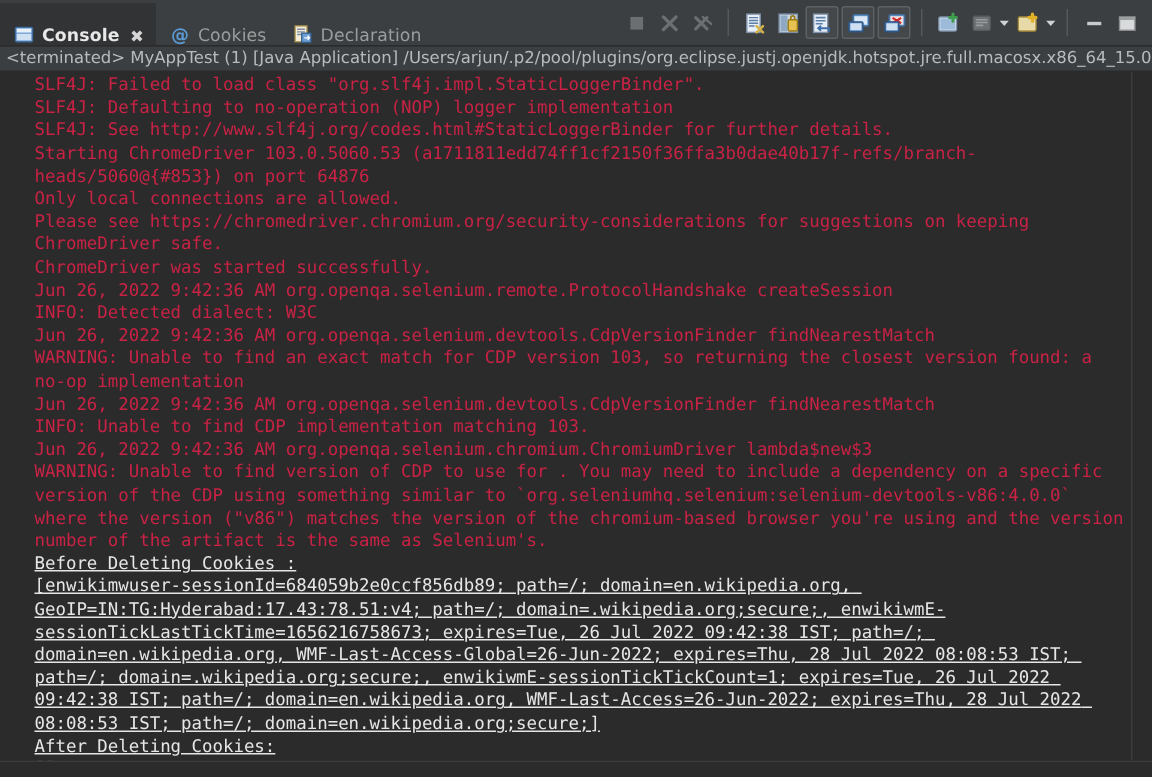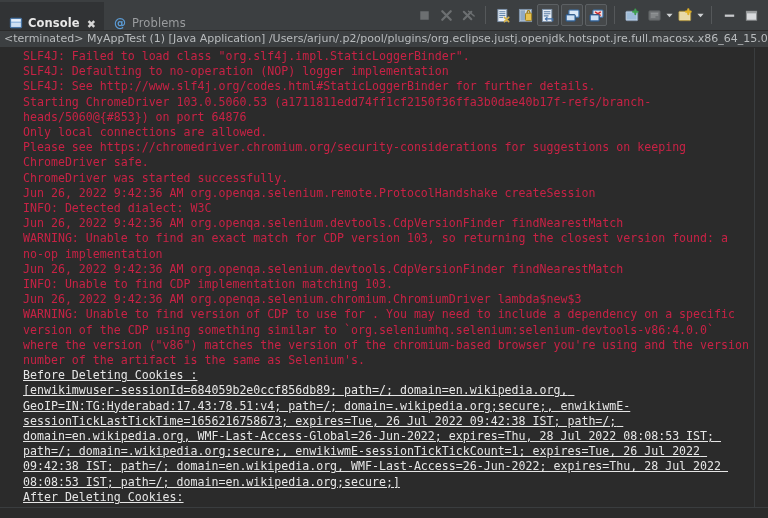--- a/index.html
+++ b/index.html
@@ -183,21 +183,30 @@
               <rect x="2.5" y="3.5" width="11" height="3" fill="#e8f1fa"></rect>
               <rect x="2.5" y="7.5" width="11" height="5" fill="#cfe0f2"></rect>
             </svg></span>
           <span class="tlabel">Console</span>
           <span class="tab-close">✖</span>
         </div>
         <div class="tab">
           <span class="ticon">
             <span style="color:#5b9bd5;font-size:12px;font-weight:bold;line-height:14px;display:block;width:14px;text-align:center;">@</span>
           </span>
-          <span class="tlabel">Problems</span>
+          <span class="tlabel">Cookies</span>
+        </div>
+        <div class="tab">
+          <span class="ticon"><svg width="14" height="14" viewBox="0 0 16 16">
+              <rect x="2" y="1.5" width="9" height="12" fill="#f3edd8" stroke="#b09a52"></rect>
+              <path d="M3.5 4h6M3.5 6h6M3.5 8h4" stroke="#7e8ba0" stroke-width="1"></path>
+              <rect x="7" y="7" width="7" height="7" fill="#6e9fd4" stroke="#35618f"></rect>
+              <path d="M9 10.5h4M11.5 9l1.5 1.5-1.5 1.5" stroke="#fff" stroke-width="1" fill="none"></path>
+            </svg></span>
+          <span class="tlabel">Declaration</span>
         </div>
       </div>
     <div class="toolbar" id="toolbar-host">
         <div class="tgroup">
           <div class="tbtn" title="Terminate">
             <span style="opacity: 0.62;">
               <svg width="15" height="15" viewBox="0 0 16 16">
                 <rect x="3.5" y="3.5" width="9" height="9" fill="#8a8d8f"></rect>
               </svg>
             </span>

